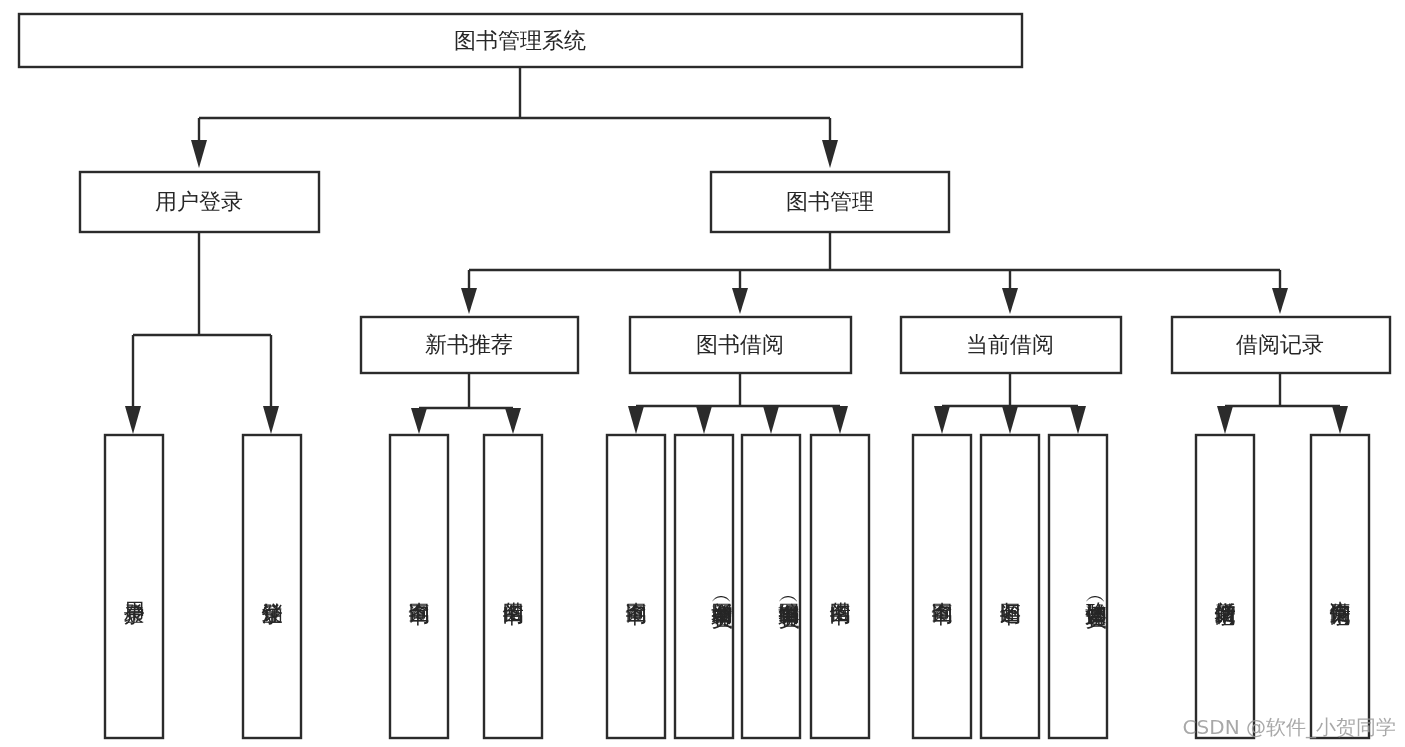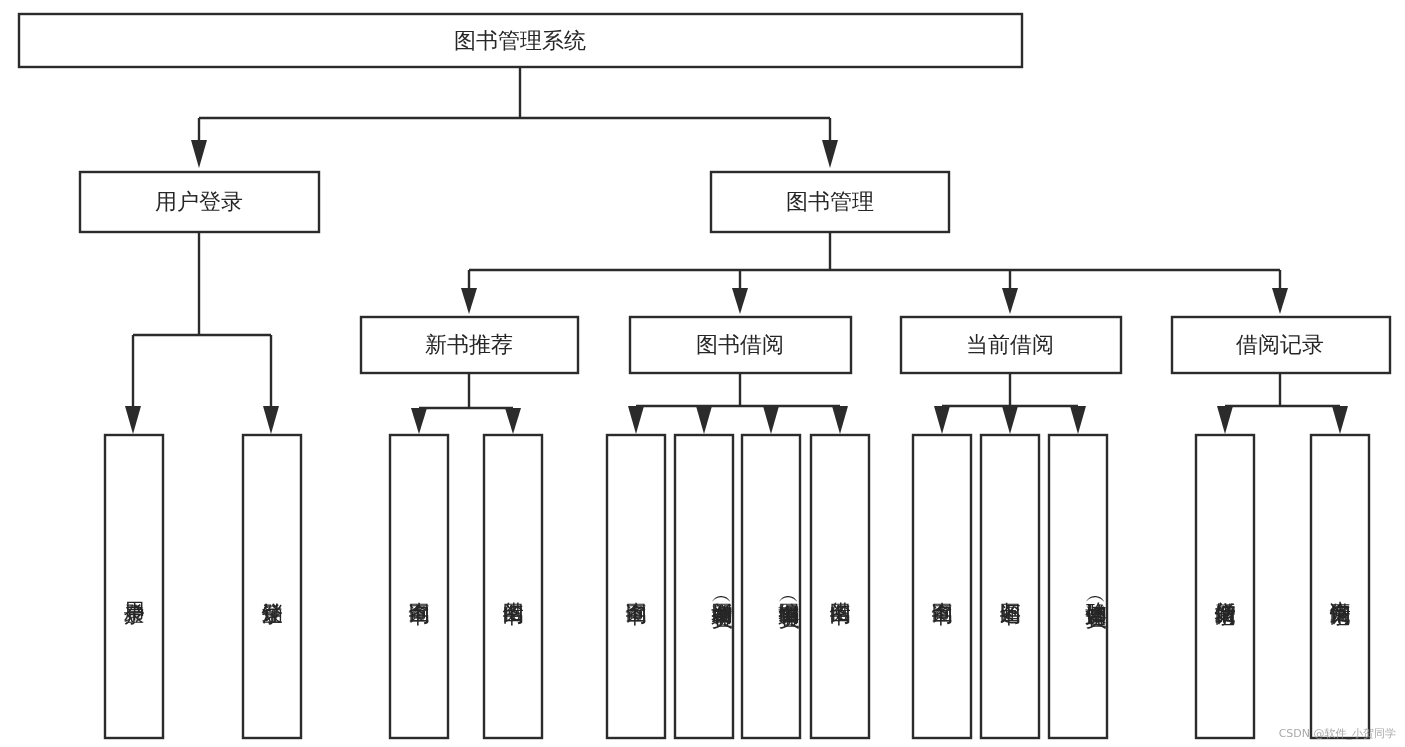--- a/index.html
+++ b/index.html
@@ -65,21 +65,21 @@
     display: flex;
     align-items: center;
     justify-content: center;
     pointer-events: none;
   }
   .watermark {
     position: absolute;
     right: 8px;
     bottom: 6px;
     font-family: "DejaVu Sans", "Liberation Sans", sans-serif;
-    font-size: 11px;
+    font-size: 20px;
     color: #9a9a9a;
     opacity: 0.85;
     white-space: nowrap;
   }
 </style>
 </head>
 <body>
 
 <div id="diagram-root">
 

